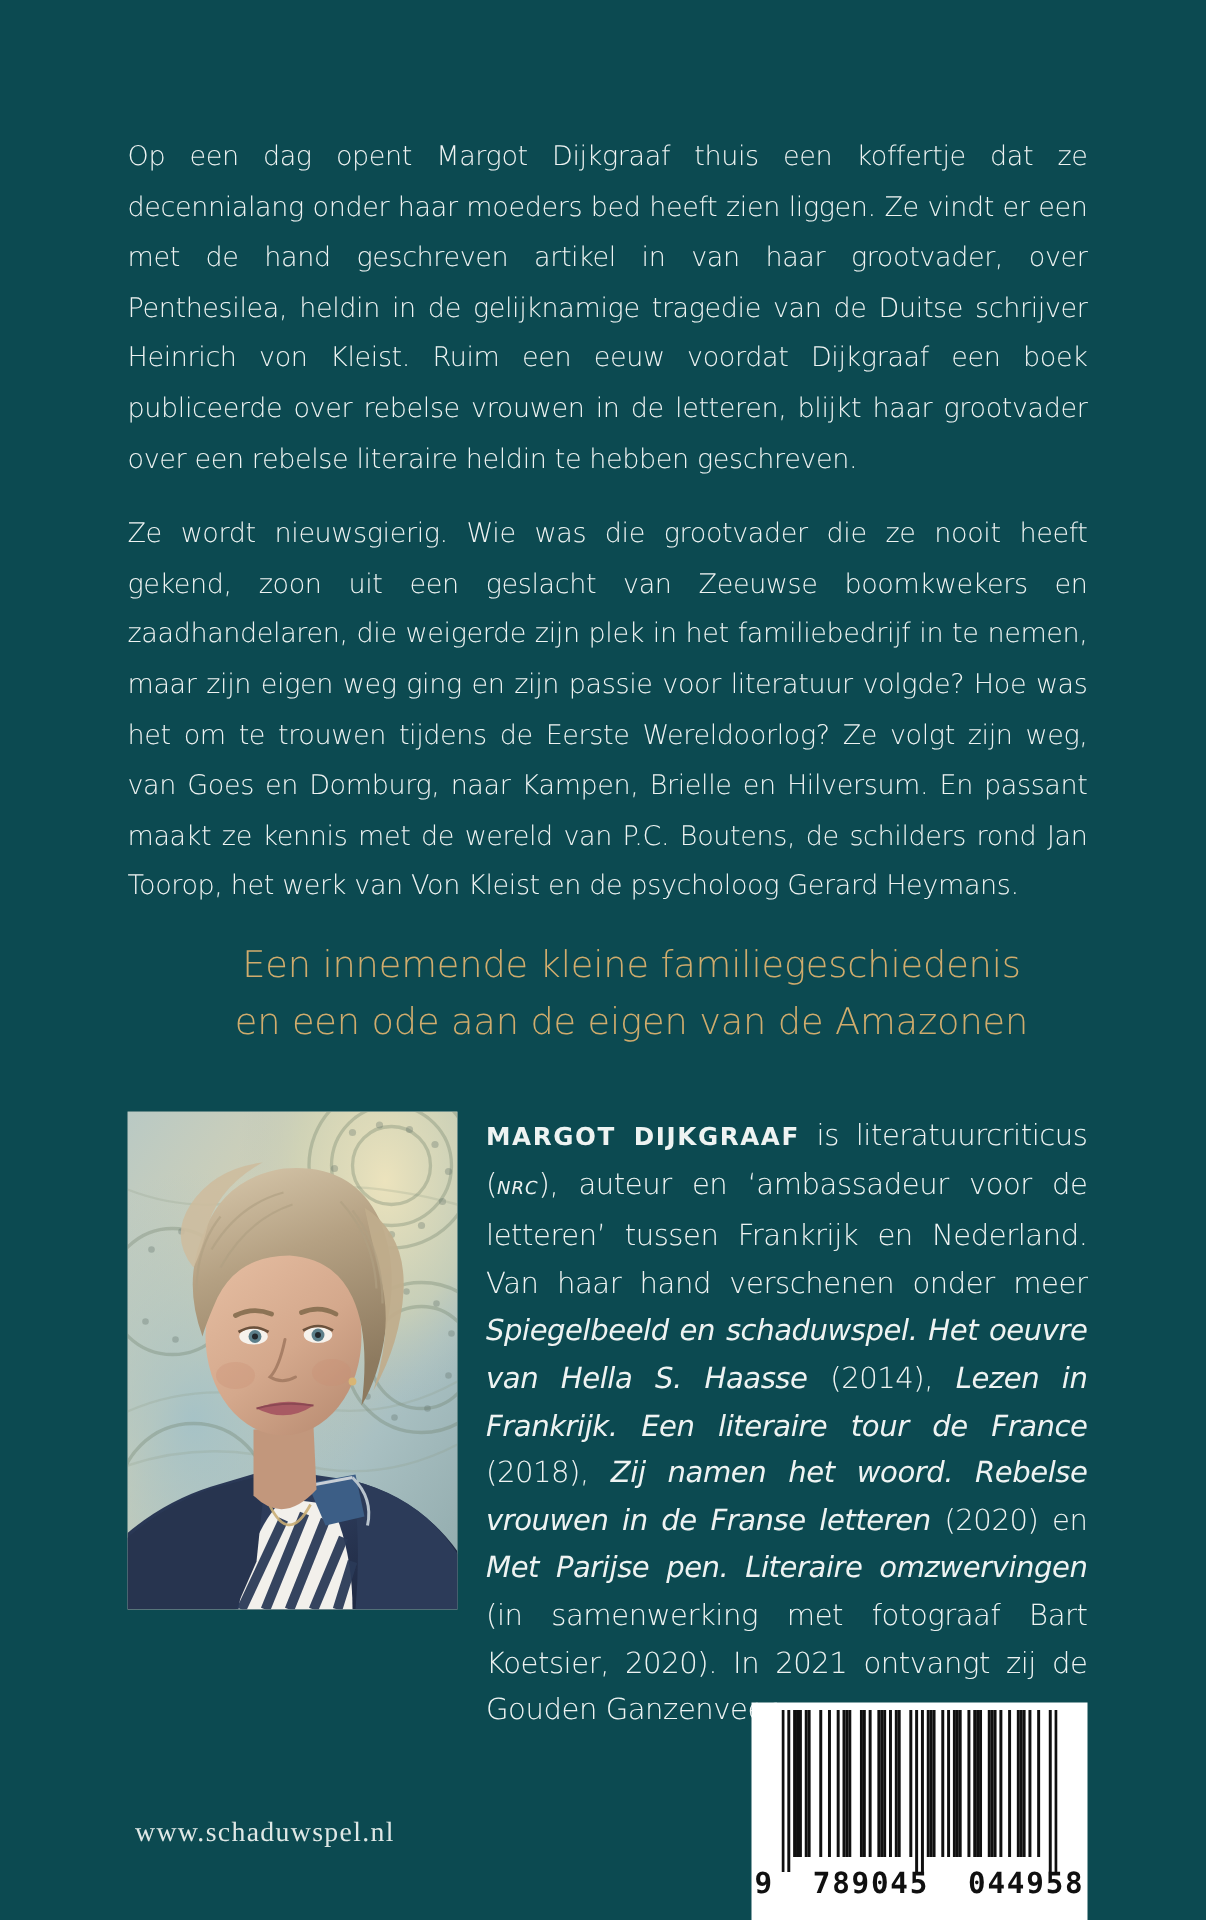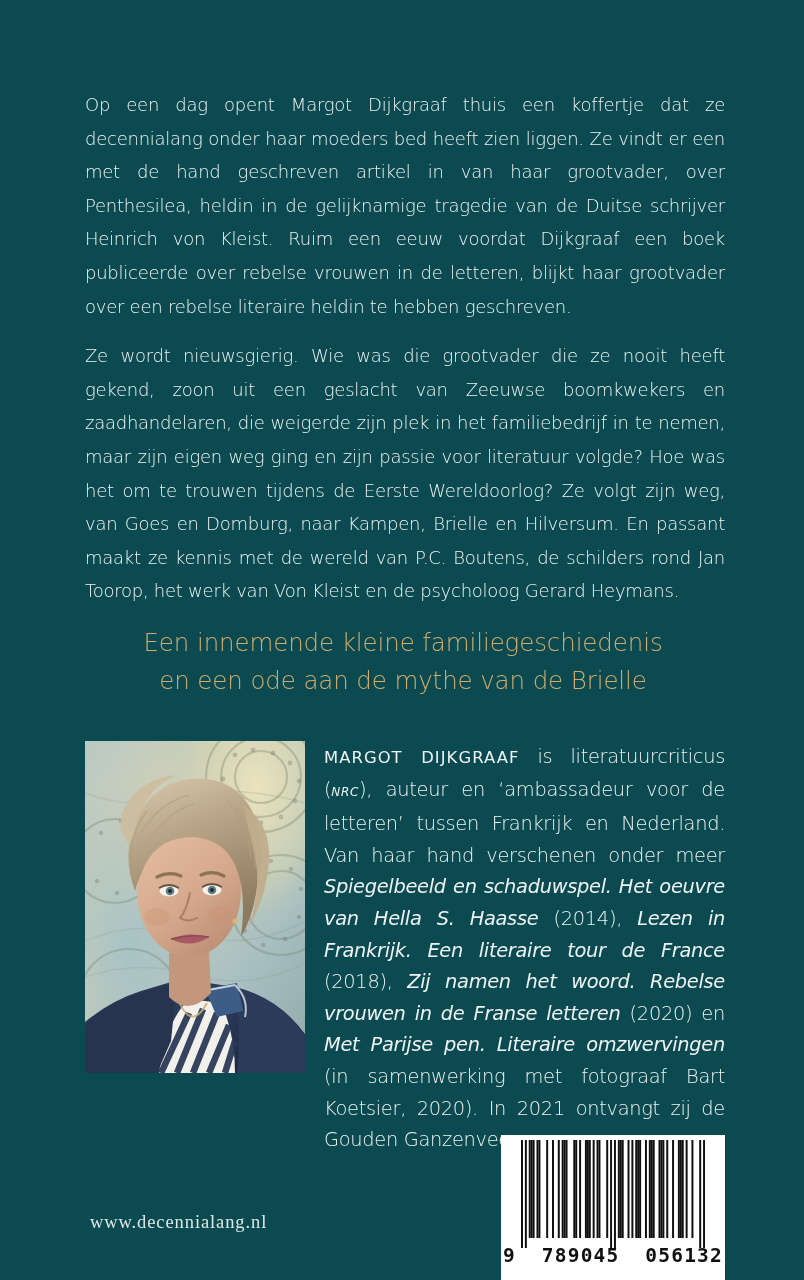--- a/index.html
+++ b/index.html
@@ -31,21 +31,21 @@
     text-justify: inter-word;
     margin: 0;
     letter-spacing: -0.25px;
     font-weight: 300;
   }
   .blurb-para + .blurb-para { margin-top: 16px; }
 
   
   #tagline {
     position: absolute;
-    left: 83px;
+    left: 101px;
     top: 624px;
     width: 640px;
     text-align: center;
     color: #d0ac6d;
     font-family: "DejaVu Sans", sans-serif;
     font-size: 24.5px;
     line-height: 38px;
     letter-spacing: -0.1px;
     font-weight: 300;
   }
@@ -83,21 +83,21 @@
     font-size: 19.4px;
     line-height: 31.6px;
     text-align: justify;
     text-justify: inter-word;
     letter-spacing: -0.3px;
     font-weight: 300;
   }
   #author-bio .smallcaps {
     font-size: 16.4px;
     letter-spacing: 1.05px;
-    font-weight: 400;
+    font-weight: 700;
   }
   #author-bio .scaps-italic {
     font-size: 12px;
     letter-spacing: 0.7px;
     font-style: italic;
     font-weight: 500;
   }
   #author-bio i, #author-bio .ital { font-style: italic; }
 
   
@@ -145,21 +145,21 @@
 </head>
 <body>
 
 <div id="blurb">
   <p class="blurb-para">Op een dag opent Margot Dijkgraaf thuis een koffertje dat ze decennialang onder haar moeders bed heeft zien liggen. Ze vindt er een met de hand geschreven artikel in van haar grootvader, over Penthesilea, heldin in de gelijknamige tragedie van de Duitse schrijver Heinrich von Kleist. Ruim een eeuw voordat Dijkgraaf een boek publiceerde over rebelse vrouwen in de letteren, blijkt haar grootvader over een rebelse literaire heldin te hebben geschreven.</p>
   <p class="blurb-para">Ze wordt nieuwsgierig. Wie was die grootvader die ze nooit heeft gekend, zoon uit een geslacht van Zeeuwse boomkwekers en zaadhandelaren, die weigerde zijn plek in het familiebedrijf in te nemen, maar zijn eigen weg ging en zijn passie voor literatuur volgde? Hoe was het om te trouwen tijdens de Eerste Wereldoorlog? Ze volgt zijn weg, van Goes en Domburg, naar Kampen, Brielle en Hilversum. En passant maakt ze kennis met de wereld van P.C. Boutens, de schilders rond Jan Toorop, het werk van Von Kleist en de psycholoog Gerard Heymans.</p>
 </div>
 
 <div id="tagline">
   <span class="tagline-line">Een innemende kleine familiegeschiedenis</span>
-  <span class="tagline-line">en een ode aan de mythe van de Brielle</span>
+  <span class="tagline-line">en een ode aan de eigen van de Amazonen</span>
 </div>
 
 <div id="author-block">
 
   <div id="author-photo">
     <svg viewBox="0 0 220 332" preserveAspectRatio="xMidYMid slice">
       <defs>
         <linearGradient id="bgGrad" x1="0" y1="0" x2="1" y2="1">
           <stop offset="0%" stop-color="#b9c9c4"></stop>
           <stop offset="35%" stop-color="#d6d2b4"></stop>
@@ -303,21 +303,21 @@
         <circle cx="150" cy="180" r="2.6" fill="#d8b574"></circle>
       </g>
     </svg>
   </div>
 
   <div id="author-bio">
     <span class="smallcaps">MARGOT DIJKGRAAF</span><span> is literatuurcriticus (</span><span class="scaps-italic">NRC</span><span>), auteur en ‘ambassadeur voor de letteren’ tussen Frankrijk en Nederland. Van haar hand verschenen onder meer </span><span class="ital">Spiegelbeeld en schaduwspel. Het oeuvre van Hella S. Haasse</span><span> (2014), </span><span class="ital">Lezen in Frankrijk. Een literaire tour de France</span><span> (2018), </span><span class="ital">Zij namen het woord. Rebelse vrouwen in de Franse letteren</span><span> (2020) en </span><span class="ital">Met Parijse pen. Literaire omzwervingen</span><span> (in samenwerking met fotograaf Bart Koetsier, 2020). In 2021 ontvangt zij de Gouden Ganzenveer.</span>
   </div>
 </div>
 
-<div id="website">www.decennialang.nl</div>
+<div id="website">www.schaduwspel.nl</div>
 
 <div id="barcode-block">
   <svg id="barcode-bars" viewBox="0 0 184 108" preserveAspectRatio="none">
       <rect x="0.000" y="0" width="1.976" height="108" fill="#101010"></rect>
       <rect x="3.874" y="0" width="1.976" height="108" fill="#101010"></rect>
       <rect x="7.747" y="0" width="1.976" height="98" fill="#101010"></rect>
       <rect x="9.684" y="0" width="1.976" height="98" fill="#101010"></rect>
       <rect x="11.621" y="0" width="1.976" height="98" fill="#101010"></rect>
       <rect x="15.495" y="0" width="1.976" height="98" fill="#101010"></rect>
       <rect x="17.432" y="0" width="1.976" height="98" fill="#101010"></rect>
@@ -357,14 +357,14 @@
       <rect x="145.263" y="0" width="1.976" height="98" fill="#101010"></rect>
       <rect x="151.074" y="0" width="1.976" height="98" fill="#101010"></rect>
       <rect x="156.884" y="0" width="1.976" height="98" fill="#101010"></rect>
       <rect x="158.821" y="0" width="1.976" height="98" fill="#101010"></rect>
       <rect x="160.758" y="0" width="1.976" height="98" fill="#101010"></rect>
       <rect x="164.632" y="0" width="1.976" height="98" fill="#101010"></rect>
       <rect x="170.442" y="0" width="1.976" height="98" fill="#101010"></rect>
       <rect x="178.189" y="0" width="1.976" height="108" fill="#101010"></rect>
       <rect x="182.063" y="0" width="1.976" height="108" fill="#101010"></rect>
     </svg>
-  <div id="barcode-digits">9  789045  056132</div>
+  <div id="barcode-digits">9  789045  044958</div>
 </div>
 
 </body></html>

